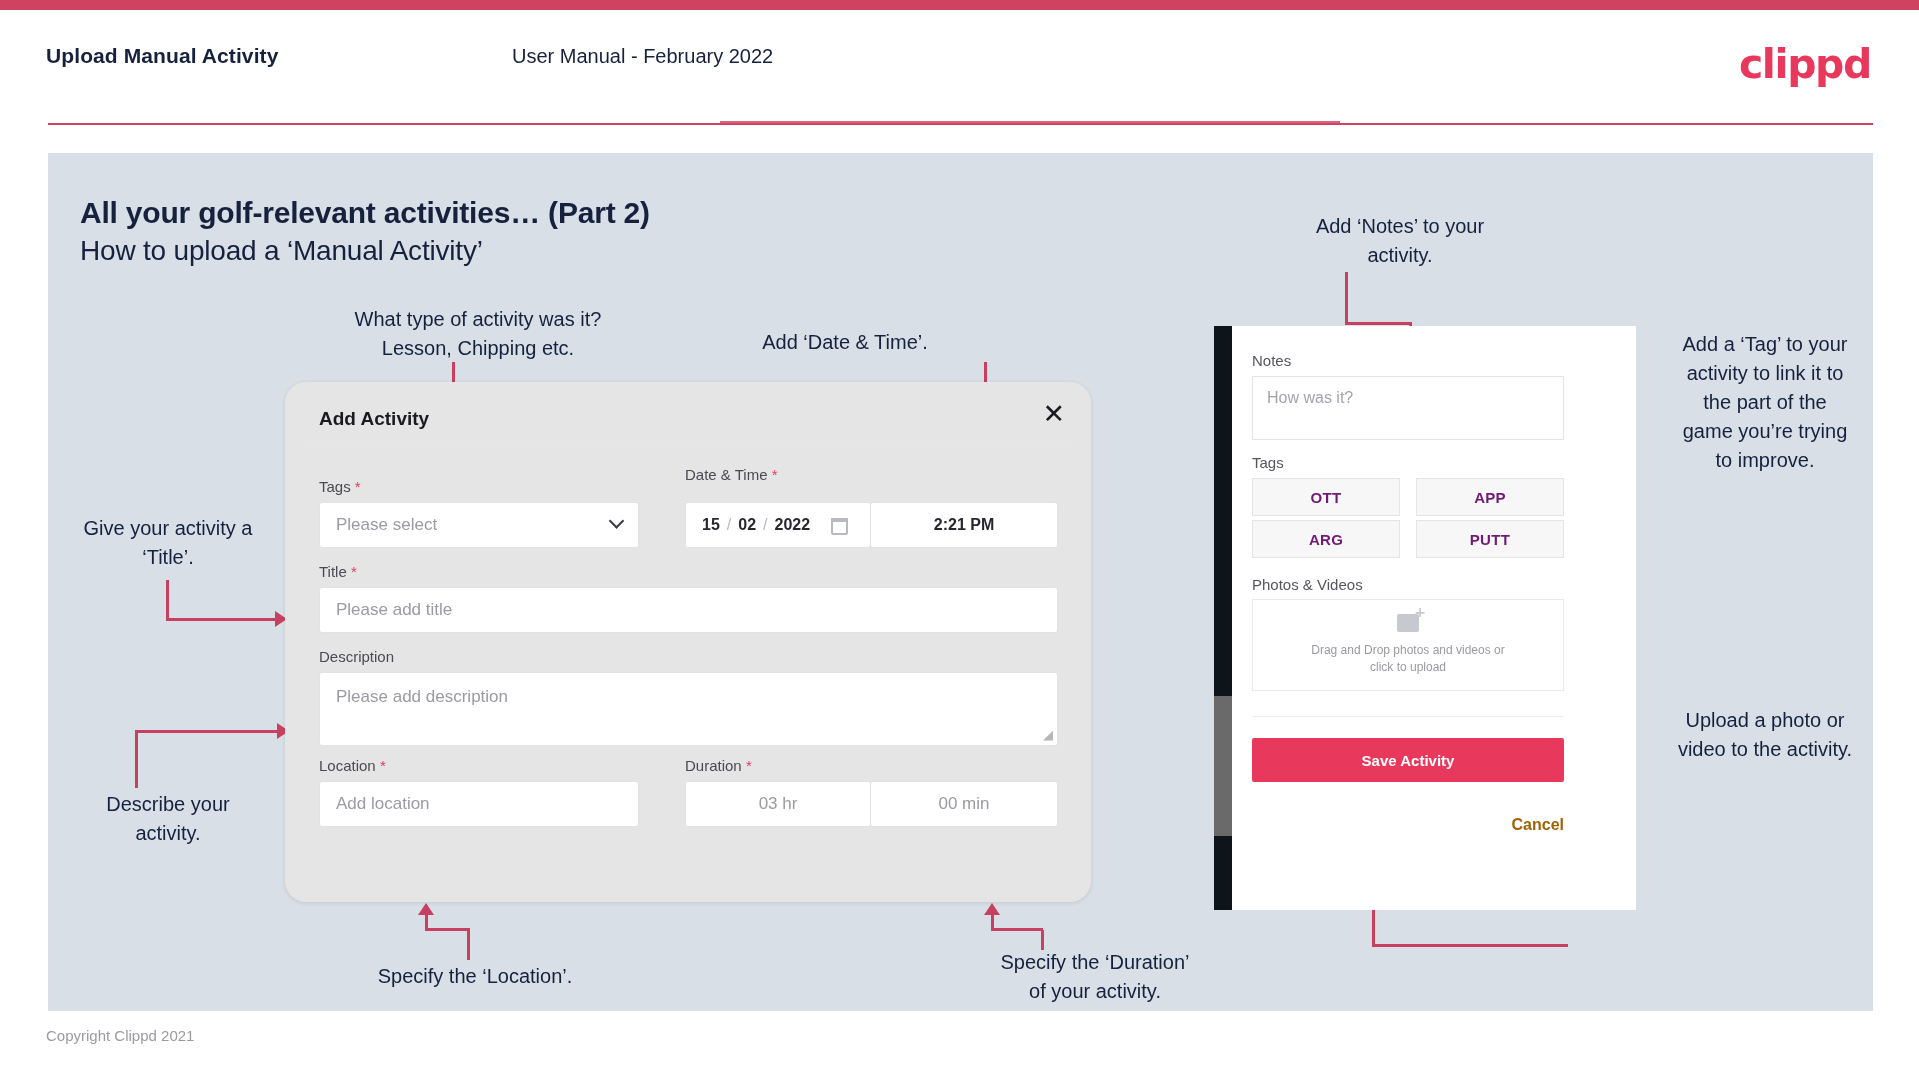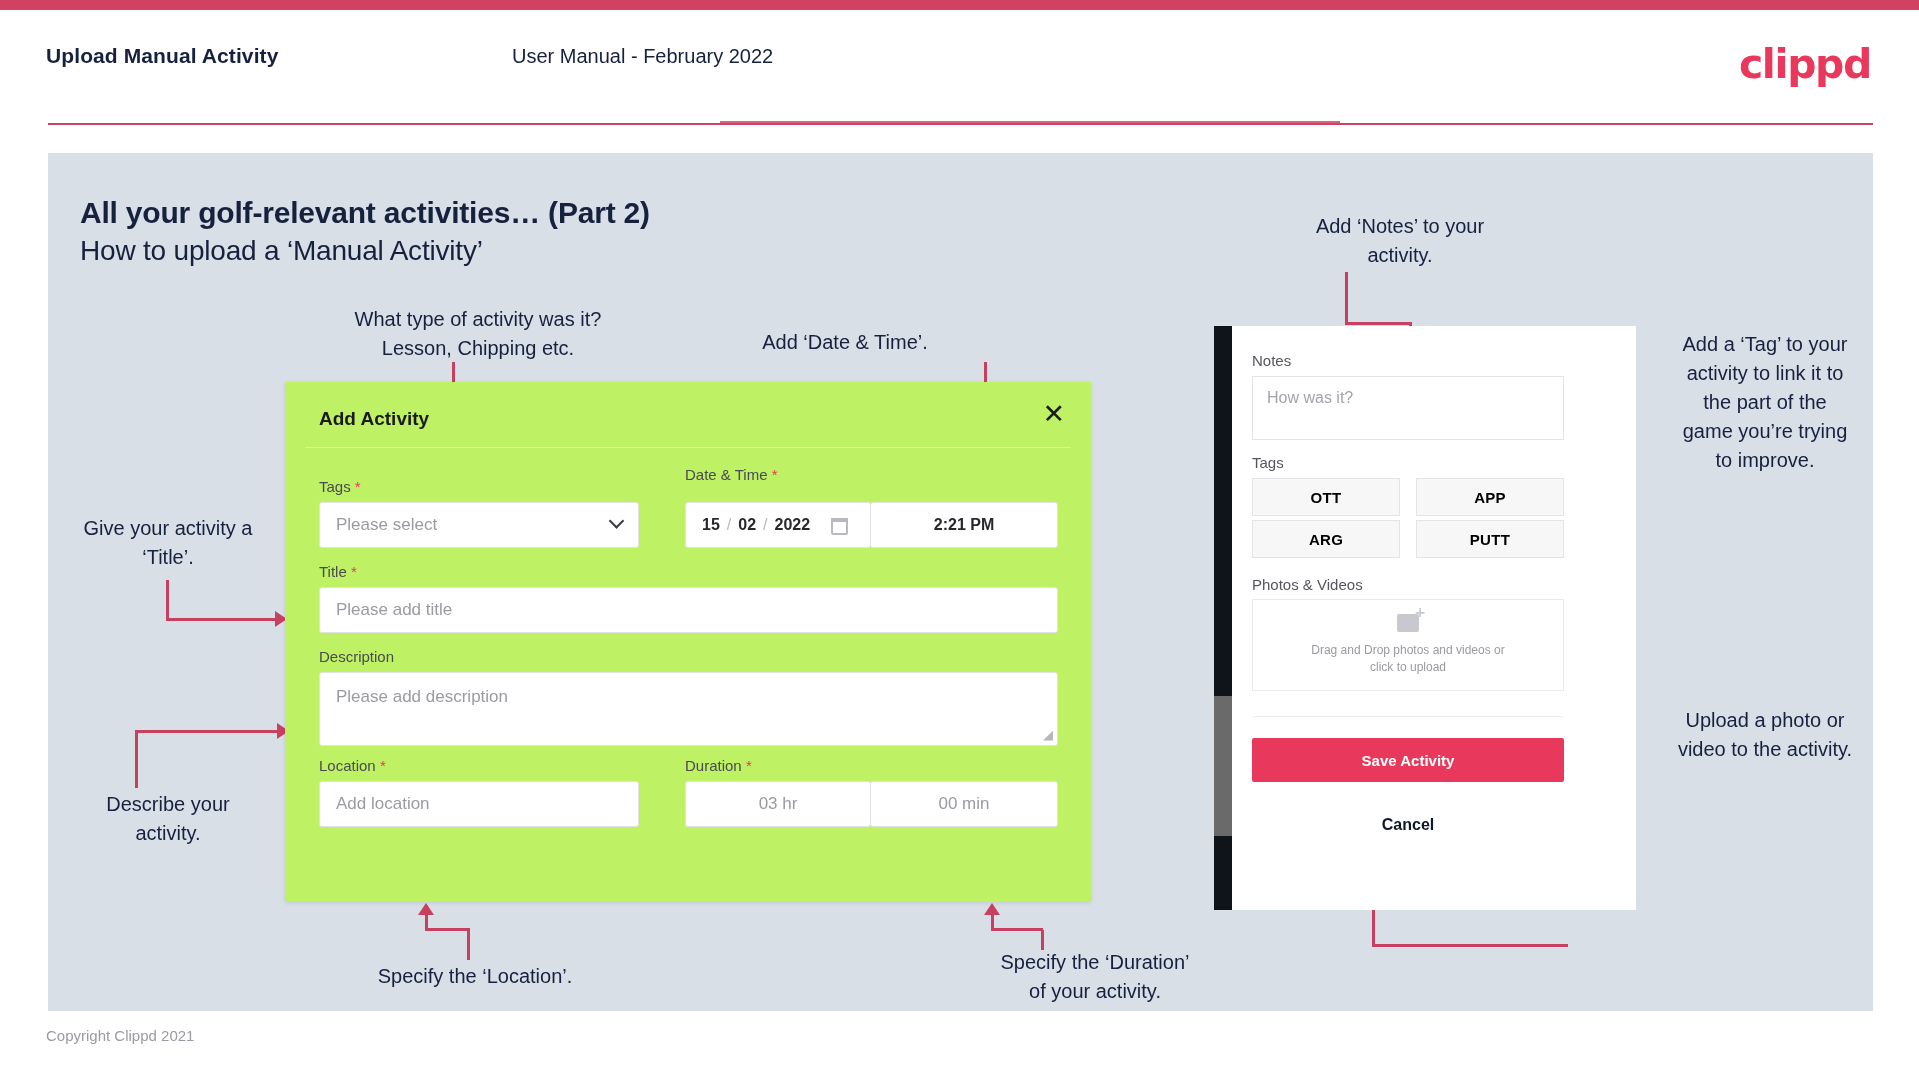--- a/index.html
+++ b/index.html
@@ -66,22 +66,23 @@
   .arrowhead { position: absolute; width: 0; height: 0; }
   .ah-down  { border-left: 8px solid transparent; border-right: 8px solid transparent; border-top: 12px solid #c8405f; }
   .ah-up    { border-left: 8px solid transparent; border-right: 8px solid transparent; border-bottom: 12px solid #c8405f; }
   .ah-right { border-top: 8px solid transparent; border-bottom: 8px solid transparent; border-left: 12px solid #c8405f; }
   .ah-left  { border-top: 8px solid transparent; border-bottom: 8px solid transparent; border-right: 12px solid #c8405f; }
 
   
   .dialog {
     position: absolute; left: 285px; top: 382px;
     width: 806px; height: 520px;
-    background: #bef264;
+    background: #e5e5e5;
     box-shadow: 0 1px 4px rgba(0,0,0,.10);
+    border-radius: 21px;
   }
   .dlg-title {
     position: absolute; left: 34px; top: 26px;
     font-size: 19px; font-weight: 700; color: #1b1b1f;
   }
   .dlg-close {
     position: absolute; right: 26px; top: 18px;
     font-size: 27px; line-height: 27px; color: #1b1b1f; font-weight: 400;
     cursor: pointer; font-family: "DejaVu Sans", sans-serif;
   }
@@ -135,21 +136,21 @@
   .ph-label {
     position: absolute; font-size: 15px; color: #55555e;
   }
   .ph-input {
     position: absolute; border: 1px solid #e4e4e8; background: #fff;
     font-size: 16px; color: #a3a3ac; padding: 12px 14px;
   }
   .tag-btn {
     position: absolute; border: 1px solid #e4e4e8; background: #f7f7f8;
     display: flex; align-items: center; justify-content: center;
-    font-size: 15px; font-weight: 700; color: #000000; letter-spacing: .3px;
+    font-size: 15px; font-weight: 700; color: #701a75; letter-spacing: .3px;
   }
   .dropzone {
     position: absolute; border: 1px solid #e9e9ed; background: #fff;
     display: flex; flex-direction: column; align-items: center; justify-content: center;
   }
   .dz-text { font-size: 12px; color: #9a9aa2; text-align: center; line-height: 17px; }
   .dz-icon {
     width: 22px; height: 18px; background: #c8c8cf; border-radius: 2px;
     position: relative; margin-bottom: 10px;
   }
@@ -157,22 +158,22 @@
     content:'+'; position:absolute; right:-7px; top:-10px; font-size:14px;
     color:#c8c8cf; font-weight:700; font-family:"DejaVu Sans",sans-serif;
   }
   .ph-rule { position: absolute; height: 1px; background: #ececf0; }
   .save-btn {
     position: absolute; background: #e8385c; color: #fff;
     display: flex; align-items: center; justify-content: center;
     font-size: 15px; font-weight: 700; border-radius: 2px;
   }
   .cancel-btn {
-    position: absolute; text-align: center; font-size: 16px; font-weight: 700;
-    color: #0f172a;
+    position: absolute; text-align: right; font-size: 16px; font-weight: 700;
+    color: #a16207;
   }
 
   
   .footer {
     position: absolute; left: 46px; top: 1027px;
     font-size: 15px; color: #9a9aa2;
   }
 </style>
 </head>
 <body>

